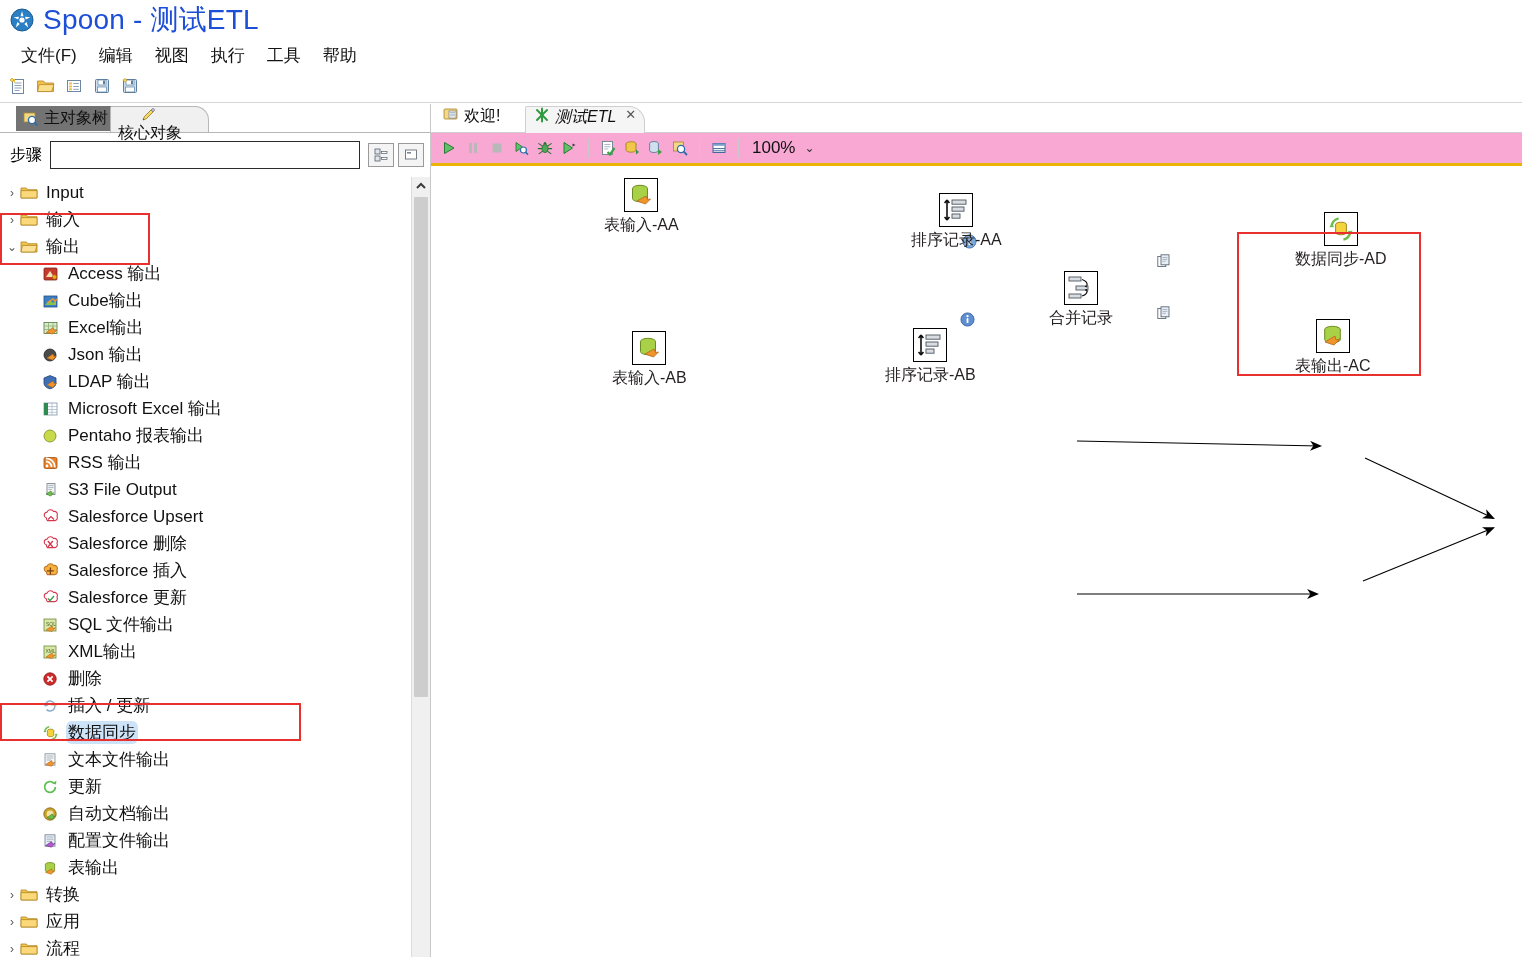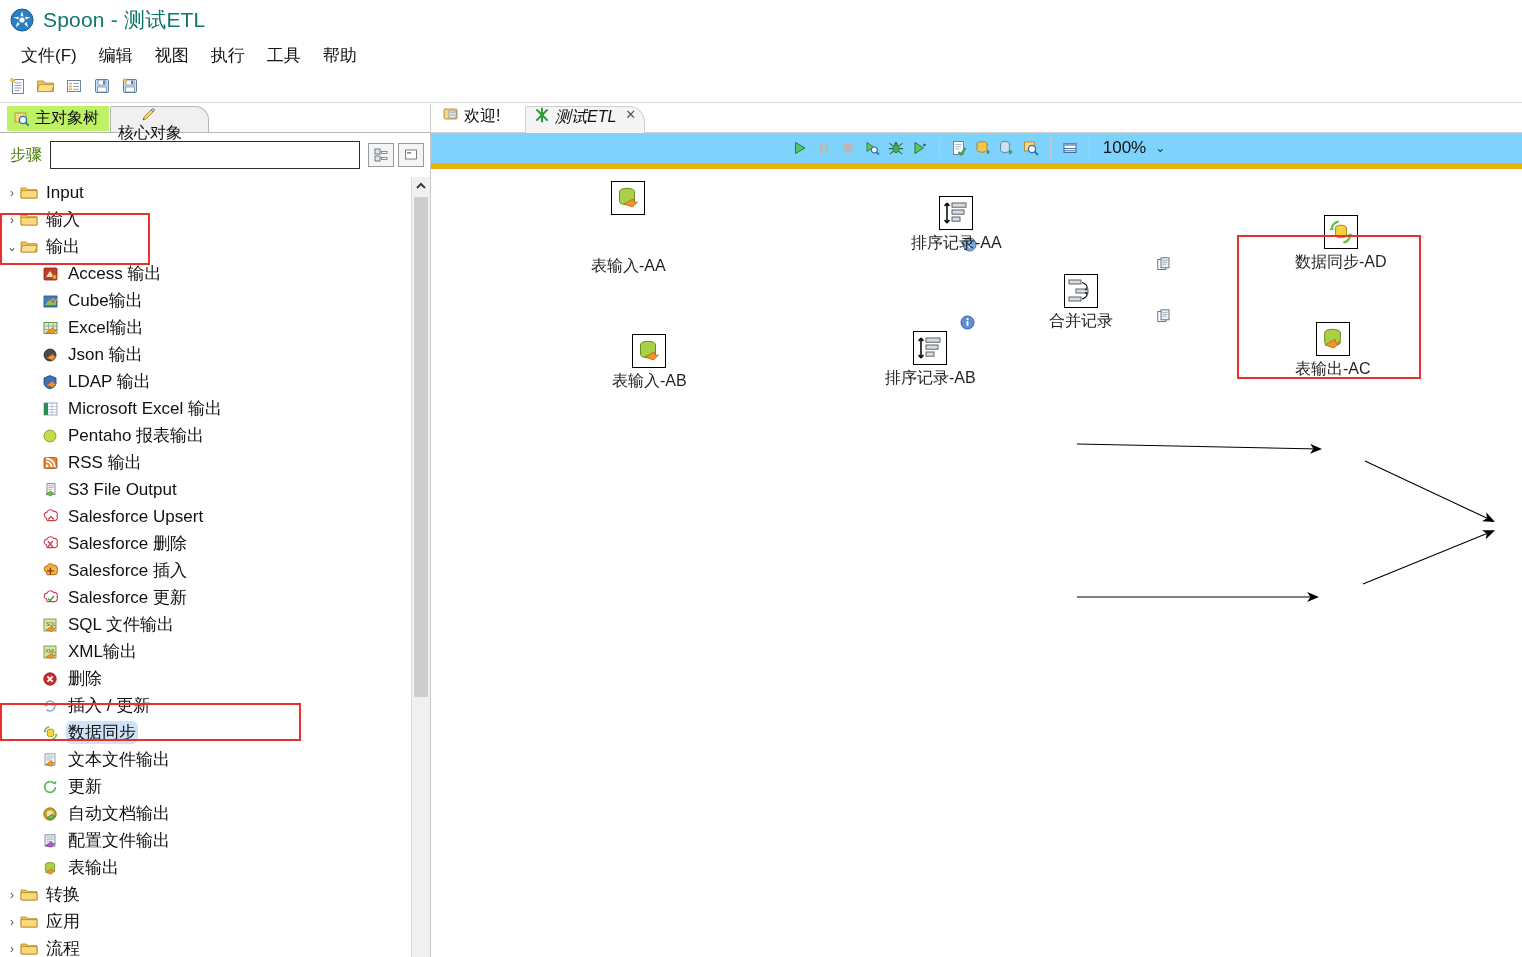--- a/index.html
+++ b/index.html
@@ -8,47 +8,47 @@
     background:#ffffff;
     font-family:"Liberation Sans","DejaVu Sans",sans-serif;
     font-size:15px;color:#000;
     -webkit-font-smoothing:antialiased;
   }
   .app{position:relative;width:1522px;height:957px;}
 
   
   .titlebar{height:40px;display:flex;align-items:center;padding-left:10px;background:#ffffff;}
   .title-icon{width:24px;height:24px;margin-right:9px;flex:0 0 auto;}
-  .title-text{font-size:21px;color:#0f766e;font-weight:400;letter-spacing:.2px;}
+  .title-text{font-size:28px;color:#1d4ed8;font-weight:400;letter-spacing:.2px;}
 
   
   .menubar{height:30px;display:flex;align-items:center;padding-left:10px;background:#ffffff;}
   .menu-item{font-size:17px;color:#141414;padding:2px 11px;cursor:default;}
 
   
   .toolbar{height:32px;display:flex;align-items:center;padding-left:4px;background:#ffffff;
            border-bottom:1px solid #d6d6d6;}
   .tb-btn{width:28px;height:26px;display:flex;align-items:center;justify-content:center;cursor:default;}
 
   
   .body{position:absolute;top:104px;left:0;right:0;bottom:0;display:flex;}
 
   
   .leftpanel{width:430px;position:relative;background:#ffffff;
              border-right:1px solid #c8c8c8;display:flex;flex-direction:column;}
   .tabstrip{height:28px;position:relative;background:#ffffff;border-bottom:1px solid #b6b6b6;}
   .ltab{position:absolute;top:2px;height:25px;display:flex;align-items:center;
         padding:0 10px 0 7px;font-size:16px;color:#111;cursor:default;}
   .ltab .tico{width:16px;height:16px;margin-right:5px;flex:0 0 auto;}
-  .ltab.inactive{left:7px;background:#bef264;}
+  .ltab.inactive{left:16px;background:#737373;}
   .ltab.active{left:110px;background:#f0f0f0;border:1px solid #b6b6b6;border-bottom:none;
                border-radius:2px 14px 0 0;padding-right:26px;flex-direction:column;}
 
   .steprow{height:44px;display:flex;align-items:center;padding:0 6px;background:#ffffff;}
-  .steplabel{font-size:16px;color:#4d7c0f;margin:0 8px 0 4px;}
+  .steplabel{font-size:16px;color:#000000;margin:0 8px 0 4px;}
   .stepinput{flex:1;height:26px;border:1px solid #2b2b2b;background:#fff;
              font-family:"Liberation Sans",sans-serif;font-size:14px;padding:0 4px;outline:none;}
   .stepbtns{display:flex;gap:4px;margin-left:8px;}
   .sbtn{width:24px;height:22px;border:1px solid #9a9a9a;background:#f4f4f4;
         display:flex;align-items:center;justify-content:center;cursor:default;}
 
   .treewrap{flex:1;position:relative;overflow:hidden;background:#ffffff;}
   .tree{position:absolute;top:0;left:0;right:18px;bottom:0;overflow:hidden;padding-top:2px;}
   .node{display:flex;align-items:center;height:27px;font-size:17px;color:#111;
         cursor:default;white-space:nowrap;}
@@ -70,21 +70,21 @@
   .ctabstrip{height:28px;position:relative;background:#ffffff;border-bottom:1px solid #cfcfcf;}
   .ctab{position:absolute;top:2px;height:26px;display:flex;align-items:flex-start;
         padding:0 8px;font-size:16px;color:#111;cursor:default;}
   .ctab .tico{width:16px;height:16px;margin-right:5px;flex:0 0 auto;}
   .ctab.inactive{left:4px;background:#ffffff;}
   .ctab.active{left:94px;background:#f5f5f5;border:1px solid #cfcfcf;border-bottom:none;
                border-radius:2px 16px 0 0;padding-right:8px;font-style:italic;}
   .ctab .closex{margin-left:9px;font-size:13px;color:#555;cursor:default;}
 
   .ctoolbar{height:30px;display:flex;align-items:center;padding-left:6px;
-            background:#7dd3fc;border-bottom:6px solid #eab308;justify-content:center;}
+            background:#f9a8d4;border-bottom:3px solid #eab308;}
   .cbtn{width:24px;height:24px;display:flex;align-items:center;justify-content:center;cursor:default;}
   .csep{width:1px;height:20px;background:#c9c9c9;margin:0 7px;}
   .zoombox{display:flex;align-items:center;height:24px;padding:0 6px;font-size:17px;color:#111;cursor:default;}
   .zoombox .cv{margin-left:9px;font-size:12px;color:#333;}
 
   .canvas{flex:1;position:relative;background:#ffffff;overflow:hidden;}
 
   
   .gnode{position:absolute;display:flex;flex-direction:column;align-items:center;cursor:default;}
   .gnode .box{width:34px;height:34px;border:1px solid #000;background:#fff;
@@ -624,21 +624,21 @@
             </g>
         </svg>
         <svg class="hopicon" style="left:726px;top:140px;" viewBox="0 0 14 16">
           <rect x="0.8" y="2.5" width="8" height="10" fill="#ffffff" stroke="#5d6a78" stroke-width=".9"></rect>
           <rect x="4" y="0.8" width="8" height="10" fill="#e8eef5" stroke="#5d6a78" stroke-width=".9"></rect>
           <g stroke="#9aa8b6" stroke-width=".8">
               <path d="M5.4 3.5h5M5.4 5.4h5M5.4 7.3h3.4"></path>
             </g>
         </svg>
 
-        <div class="gnode" style="left:160px;top:12px;gap:38px;">
+        <div class="gnode" style="left:173px;top:12px;">
           <div class="box">
             <svg width="28" height="28" viewBox="0 0 28 28">
               <ellipse cx="13" cy="7.5" rx="7.5" ry="3.2" fill="#a9d148" stroke="#6b8c22" stroke-width="1"></ellipse>
               <path d="M5.5 7.5v10c0 1.8 3.4 3.2 7.5 3.2s7.5-1.4 7.5-3.2v-10" fill="#a9d148" stroke="#6b8c22" stroke-width="1"></path>
               <path d="M10 20 l9-5 l1.5 3.5 l3 -0.5 l-5 5 z" fill="#f0952a" stroke="#b5661a" stroke-width=".8"></path>
             </svg>
           </div>
           <div class="cap">表输入-AA</div>
         </div>
 

